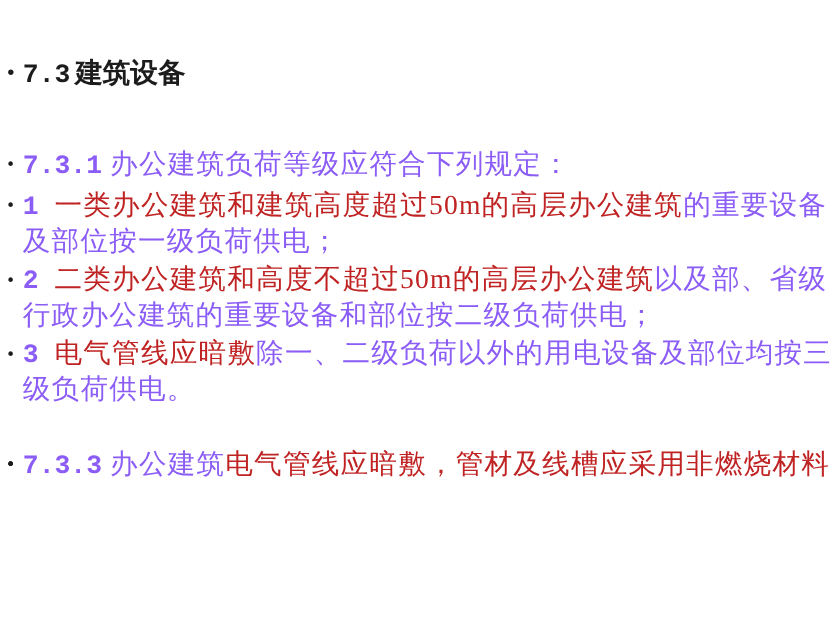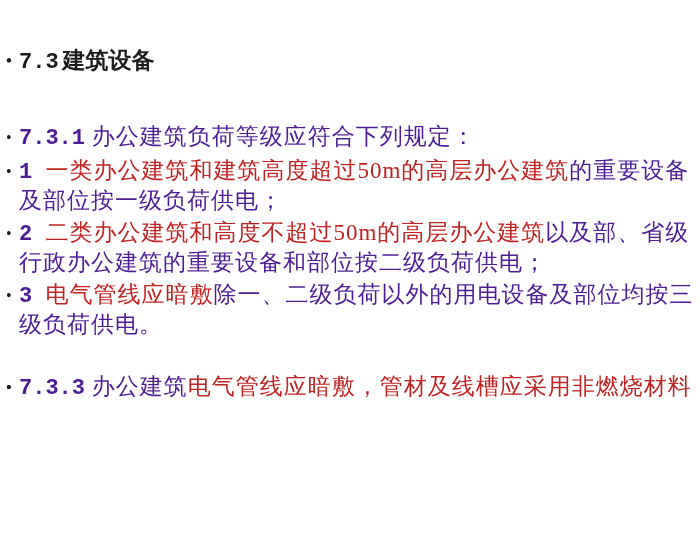--- a/index.html
+++ b/index.html
@@ -56,21 +56,21 @@
     color: #1c1c1c;
   }
   .heading .bullet { top: 0; font-size: 17px; }
   .latin {
     font-family: Liberation Mono, monospace;
     font-weight: 600;
     font-size: 22px;
     letter-spacing: 0;
   }
   .heading .latin { font-weight: 700; margin-right: 4px; }
-  .c-black { color: #4c1d95; }
+  .c-black { color: #8b5cf6; }
   .c-red { color: #c02323; text-align: right; }
 </style>
 </head>
 <body>
 
 <div class="slide">
 
 
   <div class="heading">
     <span class="bullet">•</span><span class="latin">7.3</span><span>建筑设备</span>

